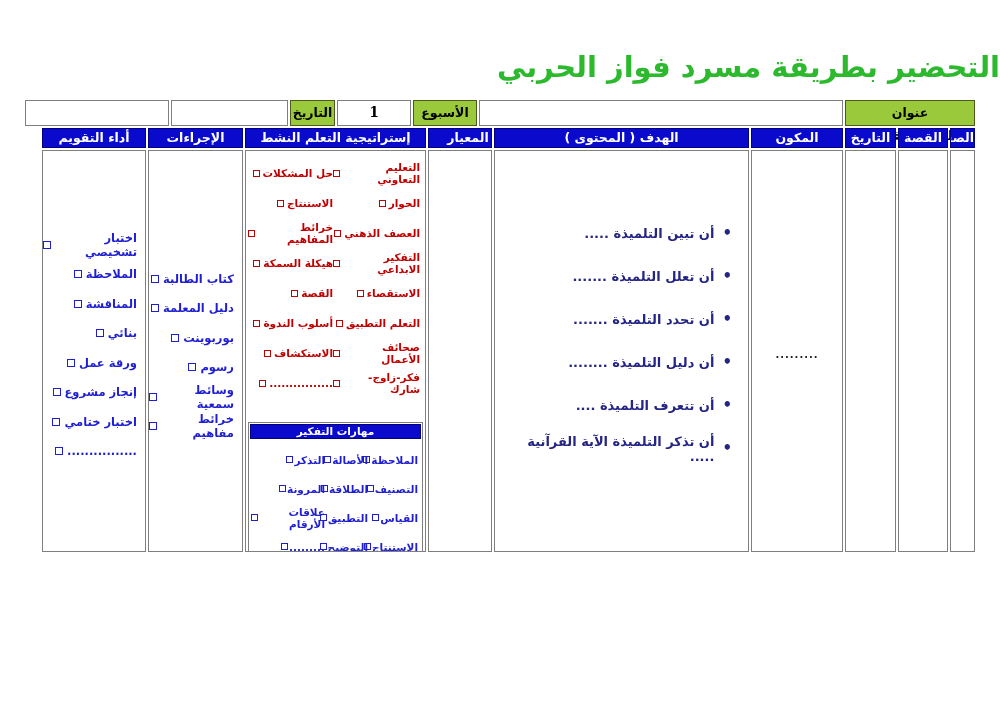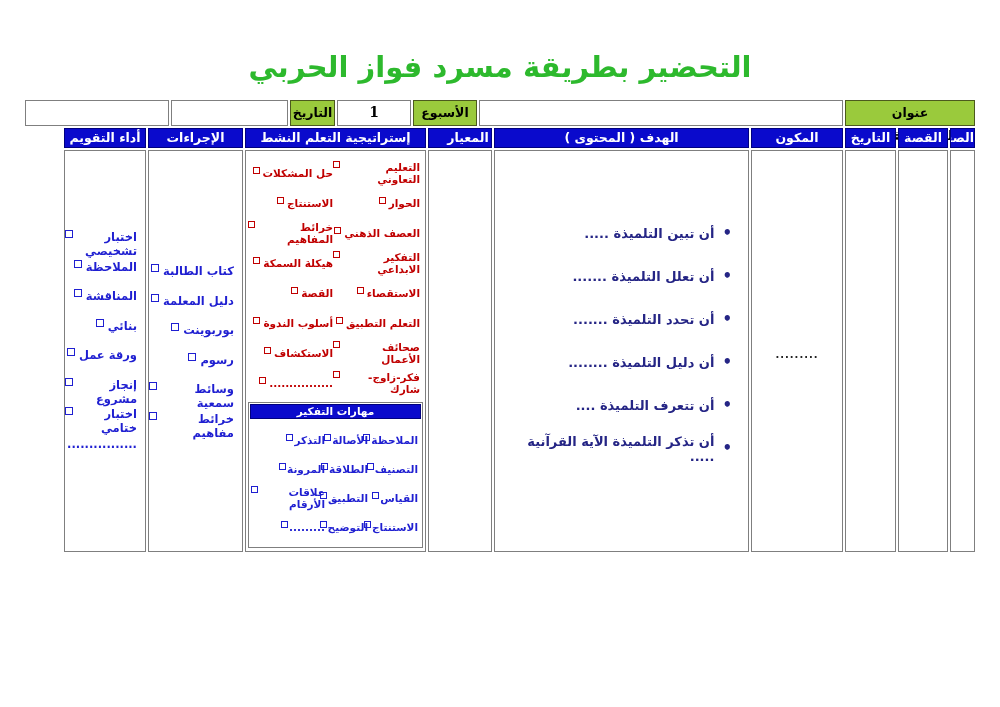--- a/index.html
+++ b/index.html
@@ -5,60 +5,60 @@
   :root{
     --title-green:#2db92d; --header-blue:#0a0acc; --label-green:#9aca3c;
     --strategy-red:#c00000; --item-blue:#1f1fd1; --goal-navy:#252585;
     --cell-border:#7f7f7f;
   }
   *{box-sizing:border-box; margin:0; padding:0;}
   html,body{width:1000px; height:707px; background:#fff; overflow:hidden;}
   body{font-family:"DejaVu Sans", sans-serif; direction:rtl;}
   .page{position:relative; width:1000px; height:707px; background:#fff;}
 
-  .title{ text-align:center; color:var(--title-green); font-size:29px; font-weight:bold;
+  .title{ text-align:right; color:var(--title-green); font-size:29px; font-weight:bold;
     padding-top:50px; letter-spacing:0; }
 
   .topbar{ width:950px; margin:16px 25px 0 25px; display:flex; gap:2px; height:26px; }
   .glabel{ background:var(--label-green); border:1px solid #4c5a1d; color:#000;
     font-weight:bold; font-size:12.5px; text-align:center; line-height:23px; }
   .wbox{ background:#fff; border:1px solid var(--cell-border); font-size:13px;
     text-align:center; line-height:23px; }
   .w-unit{width:130px;} .w-unitval{width:364px;} .w-week{width:64px;}
   .w-weekval{width:74px; font-family:"DejaVu Serif", serif; font-weight:bold; font-size:14px;}
   .w-date{width:45px;} .w-dateval{width:117px;} .w-notes{width:144px;}
 
   .tbl{ width:950px; margin:2px 25px 0 25px; display:flex; flex-direction:column; gap:2px;}
   .thead{ display:flex; gap:2px; height:20px; }
   .th{ background:var(--header-blue); border:1px solid #000080; color:#fff;
     font-weight:bold; font-size:12.5px; text-align:center; line-height:17px; overflow:hidden;}
   .tbody{ display:flex; gap:2px; height:402px; }
   .col{ background:#fff; border:1px solid var(--cell-border); overflow:hidden;}
   .w0{width:25px;} .w1{width:50px;} .w2{width:51px;} .w3{width:92px;}
-  .w4{width:255px;} .w5{width:64px;padding-left:16px;} .w6{width:181px;} .w7{width:95px;} .w8{width:82px;}
+  .w4{width:255px;} .w5{width:64px;padding-left:16px;} .w6{width:181px;} .w7{width:95px;} .w8{width:104px;}
 
   .cb{ display:inline-block; width:8px; height:8px; border:1px solid currentColor;
     margin-right:4px; flex:0 0 auto; }
-  .chk-item{ display:flex; align-items:flex-start; justify-content:flex-start; font-weight:bold;}
+  .chk-item{ display:flex; align-items:center; justify-content:flex-start; font-weight:bold;}
 
   
   .comp-dots{ padding-top:198px; text-align:center; font-size:10px; font-weight:bold;
     color:#222; letter-spacing:1px;}
 
   
   .goals{ padding:61px 16px 0 4px; color:var(--goal-navy); }
   .goal{ display:flex; align-items:center; height:43px; font-size:13px; font-weight:bold;}
   .bullet{ font-size:15px; margin-left:8px; line-height:1;}
 
   
   .s-grid{ display:grid; grid-template-columns:87px 1fr; grid-auto-rows:30px;
     align-items:center; padding:7px 5px 0 2px; color:var(--strategy-red); font-size:10.5px;}
   .s-grid .cb{ width:7px; height:7px; margin-right:3px;}
 
-  .think-box{ margin:4px 2px 0 2px; border:1px solid var(--cell-border); }
+  .think-box{ margin:24px 2px 0 2px; border:1px solid var(--cell-border); }
   .think-head{ margin:1px; background:var(--header-blue); border:1px solid #000080;
     color:#fff; font-size:10.5px; font-weight:bold; text-align:center; height:15px; line-height:13px;}
   .t-grid{ display:grid; grid-template-columns:50px 43px auto; grid-auto-rows:29px;
     align-items:center; padding:5px 4px 6px 2px; color:var(--item-blue); font-size:10.5px;}
   .t-grid .cb{ width:7px; height:7px; margin-right:1px;}
 
   
   .vlist{ color:var(--item-blue); font-size:11.5px; }
   .vlist .chk-item{ height:29.5px; padding-right:8px; }
   .proc{ padding-top:113px; }

